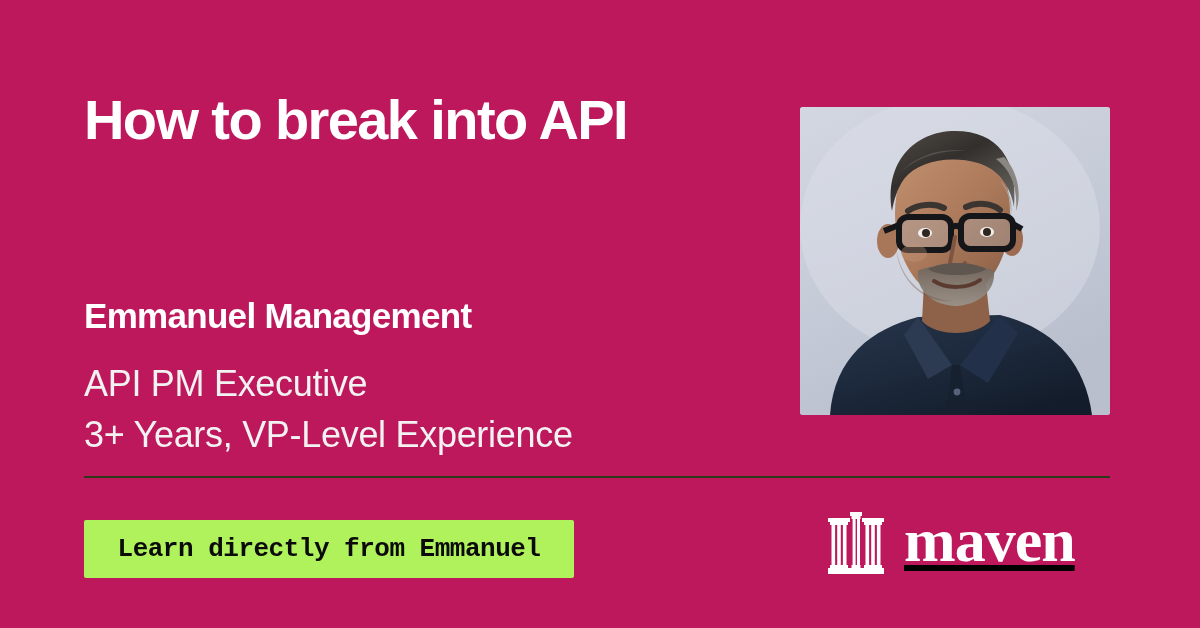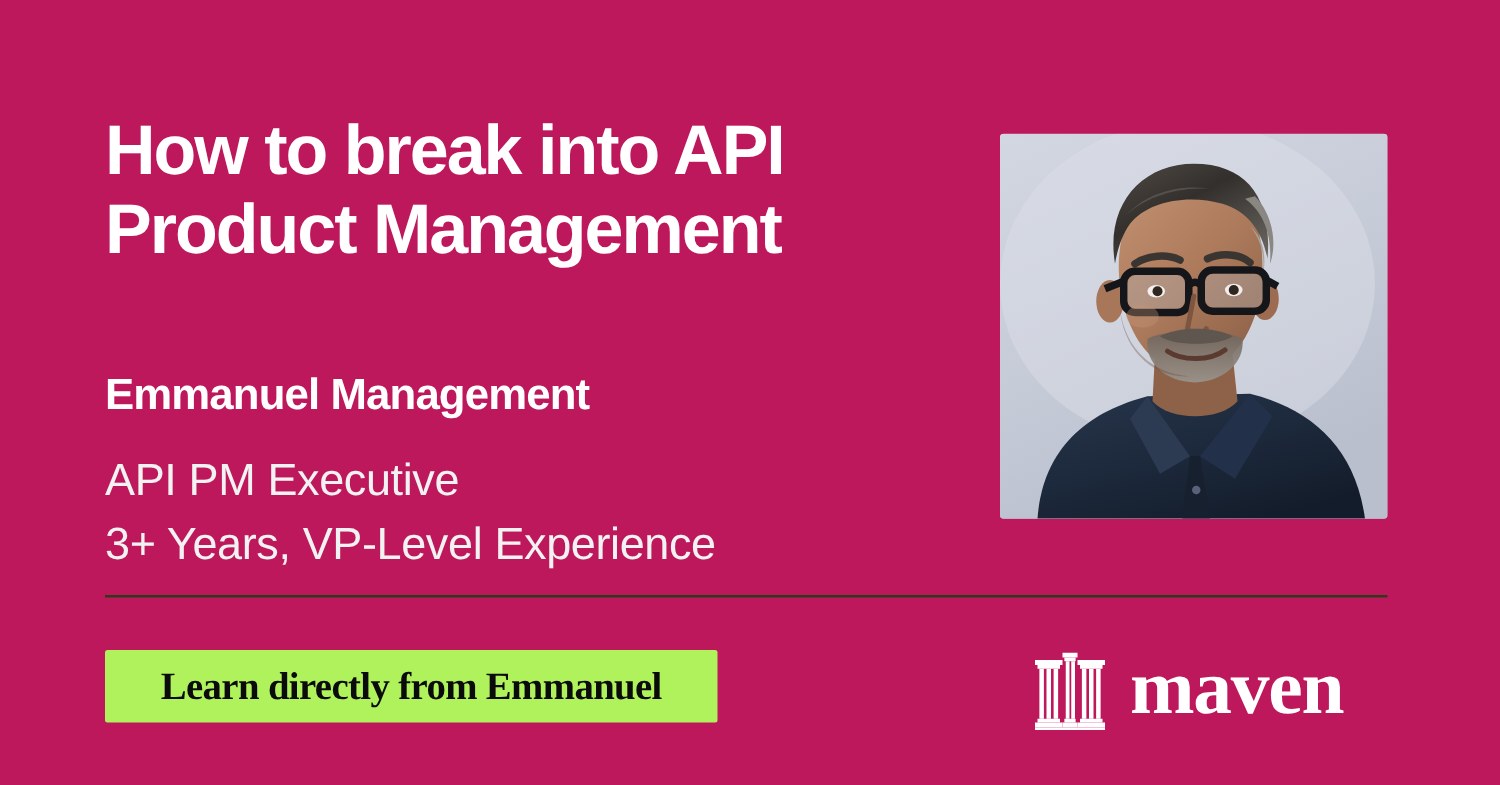--- a/index.html
+++ b/index.html
@@ -92,23 +92,23 @@
     border: none;
     border-radius: 2px;
     display: flex;
     align-items: center;
     justify-content: center;
     cursor: pointer;
     padding: 0;
   }
 
   .cta-label {
-    font-family: Liberation Serif, serif;
-    font-weight: bold;
-    font-size: 31px;
+    font-family: Liberation Mono, monospace;
+    font-weight: bold;
+    font-size: 26px;
     letter-spacing: -0.5px;
     color: #0b0b0b;
     white-space: nowrap;
   }
 
   
   .portrait {
     position: absolute;
     left: 800px;
     top: 107px;
@@ -120,22 +120,23 @@
   }
   .portrait svg { display: block; width: 100%; height: 100%; }
 
   
   .maven-logo {
     position: absolute;
     left: 828px;
     top: 512px;
     height: 72px;
     display: flex;
-    align-items: flex-end;
+    align-items: flex-start;
     gap: 20px;
+    text-decoration: underline;
   }
 
   .maven-mark { width: 56px; height: 62px; display: block; }
 
   .maven-wordmark {
     font-family: "Liberation Serif", serif;
     font-weight: bold;
     font-size: 62px;
     line-height: 1;
     letter-spacing: -1px;
@@ -145,21 +146,20 @@
   }
 </style>
 </head>
 <body>
 
 <div class="card">
 
   <div class="content">
     <h1 class="headline">
       <span class="line">How to break into API</span>
-      <span class="line">Product Management</span>
     </h1>
   </div>
 
   <div class="speaker-block">
     <div class="speaker-name">Emmanuel Management</div>
     <div class="speaker-lines">
       <span class="speaker-line">API PM Executive</span>
       <span class="speaker-line">3+ Years, VP-Level Experience</span>
     </div>
   </div>

